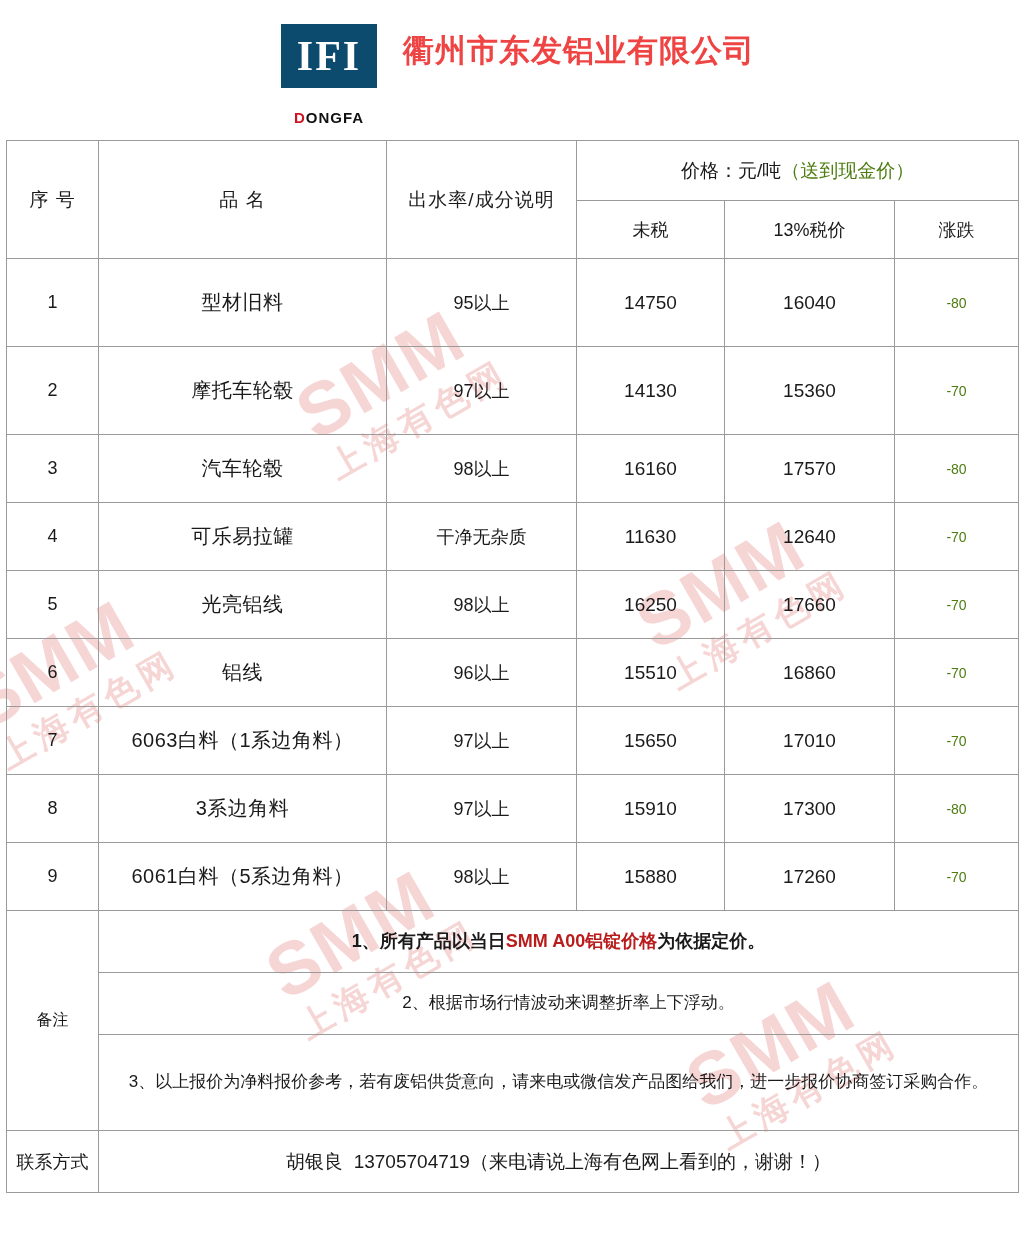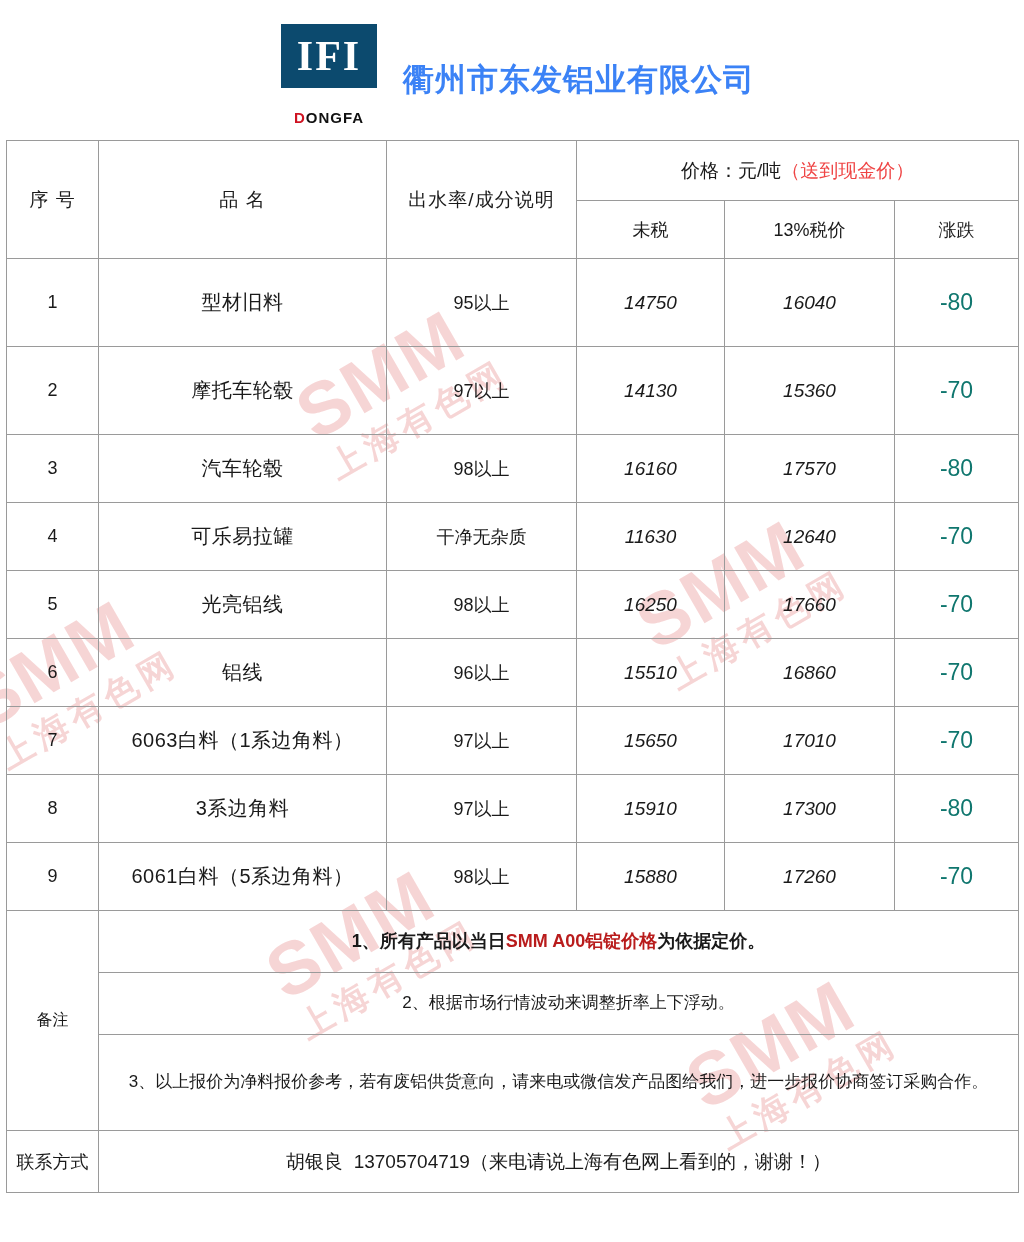--- a/index.html
+++ b/index.html
@@ -70,23 +70,22 @@
     font-weight: 700;
     letter-spacing: 1px;
     color: #111;
   }
   .logo-sub .d { color: #cf1322; }
   .title-block { padding-top: 16px; text-align: center; }
   .company-title {
     font-size: 31px;
     font-weight: 700;
     letter-spacing: 1px;
-    color: #3b82f6;
+    color: #ef4444;
     white-space: nowrap;
-    margin-top: 29px;
   }
   .subtitle {
     margin-top: 18px;
     font-size: 16px;
     color: #222;
     letter-spacing: .5px;
   }
 
   
   table.main {
@@ -116,38 +115,38 @@
     font-size: 19px;
     font-weight: 700;
     height: 62px;
     letter-spacing: 1px;
   }
   th.hdr-price {
     font-size: 19px;
     font-weight: 700;
     height: 60px;
   }
-  th.hdr-price .red { color: #ef4444; }
+  th.hdr-price .red { color: #4d7c0f; }
   th.hdr-sub {
     font-size: 18px;
     font-weight: 700;
     height: 58px;
   }
 
   td.seq { font-size: 18px; }
   td.pname {
     font-size: 20px;
     font-weight: 700;
     letter-spacing: .5px;
   }
   td.spec { font-size: 18px; }
-  td.price { font-size: 19px; font-style: italic; }
+  td.price { font-size: 19px; }
   td.chg {
-    font-size: 23px;
-    color: #0f766e;
+    font-size: 14px;
+    color: #4d7c0f;
   }
   tr.row-tall td { height: 88px; }
   tr.row td { height: 68px; }
 
   
   td.remark-label { font-size: 16px; width: 92px; margin-left: 40px; }
   td.remark-cell {
     text-align: left;
     padding: 12px 16px;
     font-size: 17px;

